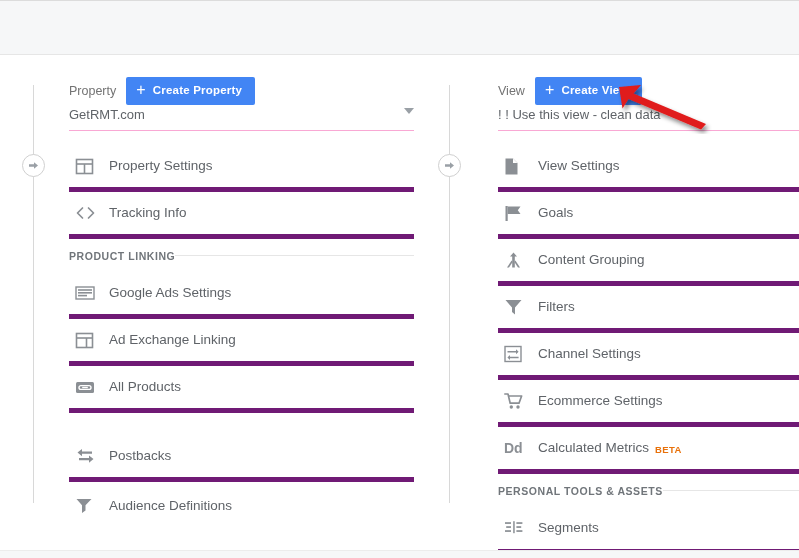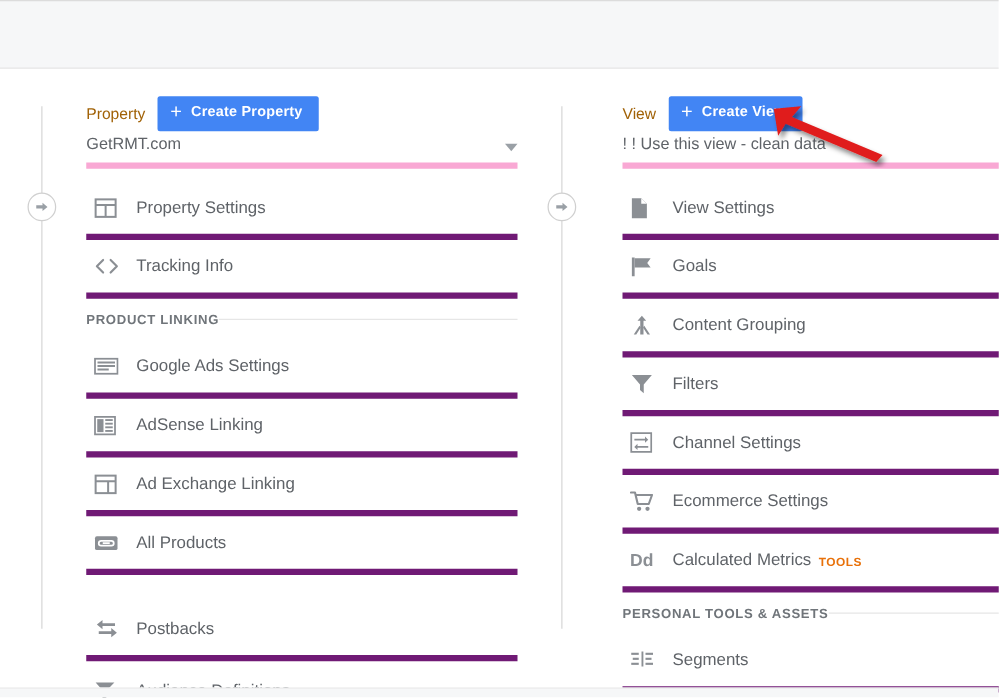--- a/index.html
+++ b/index.html
@@ -83,21 +83,21 @@
     left: 36px;
     top: 22px;
     display: flex;
     align-items: center;
     gap: 10px;
   }
   .col-view .colhead { left: 36px; }
 
   .colhead-label {
     font-size: 12.5px;
-    color: #a16207;
+    color: #737373;
     line-height: 1;
   }
   .create-btn {
     display: inline-flex;
     align-items: center;
     gap: 7px;
     background: #4285f4;
     color: #ffffff;
     border: none;
     border-radius: 2px;
@@ -116,23 +116,23 @@
     position: relative;
     top: -1px;
   }
 
   
   .selector {
     position: absolute;
     left: 36px;
     top: 53px;
     display: flex;
-    align-items: flex-end;
+    align-items: flex-start;
     justify-content: space-between;
-    border-bottom: 5px solid #f9a8d4;
+    border-bottom: 1px solid #f9a8d4;
     box-sizing: border-box;
     padding-bottom: 9px;
     cursor: pointer;
   }
   .col-property .selector { width: 345px; }
   .col-view .selector { width: 330px; }
 
   .selector-text {
     font-size: 13px;
     color: #5f6368;
@@ -294,33 +294,20 @@
         <svg width="20" height="16" viewBox="0 0 20 16">
           <rect x="1" y="2" width="18" height="12" fill="none" stroke="#8b8f94" stroke-width="1.4"></rect>
           <rect x="3" y="4.2" width="14" height="1.6" fill="#8b8f94"></rect>
           <rect x="3" y="7" width="14" height="1.6" fill="#8b8f94"></rect>
           <rect x="3" y="9.8" width="9" height="1.6" fill="#8b8f94"></rect>
         </svg>
       </span>
       <span class="nav-label">Google Ads Settings</span>
     </div>
 
-    <div class="nav-row">
-      <span class="nav-icon">
-        <svg width="18" height="17" viewBox="0 0 18 17">
-          <rect x="1" y="1.5" width="16" height="14" fill="none" stroke="#8b8f94" stroke-width="1.4"></rect>
-          <rect x="2.8" y="3.3" width="5" height="10.4" fill="#8b8f94"></rect>
-          <rect x="9.2" y="3.3" width="6" height="1.5" fill="#8b8f94"></rect>
-          <rect x="9.2" y="6.2" width="6" height="1.5" fill="#8b8f94"></rect>
-          <rect x="9.2" y="9.1" width="6" height="1.5" fill="#8b8f94"></rect>
-          <rect x="9.2" y="12" width="6" height="1.5" fill="#8b8f94"></rect>
-        </svg>
-      </span>
-      <span class="nav-label">AdSense Linking</span>
-    </div>
 
     <div class="nav-row">
       <span class="nav-icon">
         <svg width="19" height="19" viewBox="0 0 19 19">
           <rect x="1.5" y="2.5" width="16" height="14" fill="none" stroke="#8b8f94" stroke-width="1.6"></rect>
           <line x1="1.5" y1="7" x2="17.5" y2="7" stroke="#8b8f94" stroke-width="1.6"></line>
           <line x1="11.5" y1="7" x2="11.5" y2="16.5" stroke="#8b8f94" stroke-width="1.6"></line>
         </svg>
       </span>
       <span class="nav-label">Ad Exchange Linking</span>
@@ -441,21 +428,21 @@
       </span>
     </div>
 
     <div class="nav-row">
       <span class="nav-icon">
         <svg width="24" height="16" viewBox="0 0 24 16">
           <text x="0" y="12.5" font-family="Liberation Sans, sans-serif" font-size="14" font-weight="bold" fill="#8b8f94">Dd</text>
         </svg>
       </span>
       <span class="nav-label">
-        <span>Calculated Metrics</span><span class="beta">TOOLS</span>
+        <span>Calculated Metrics</span><span class="beta">BETA</span>
       </span>
     </div>
 
     <div class="section-head">
       <span class="section-text">PERSONAL TOOLS &amp; ASSETS</span>
       <span class="section-rule"></span>
     </div>
 
     <div class="nav-row">
       <span class="nav-icon">

